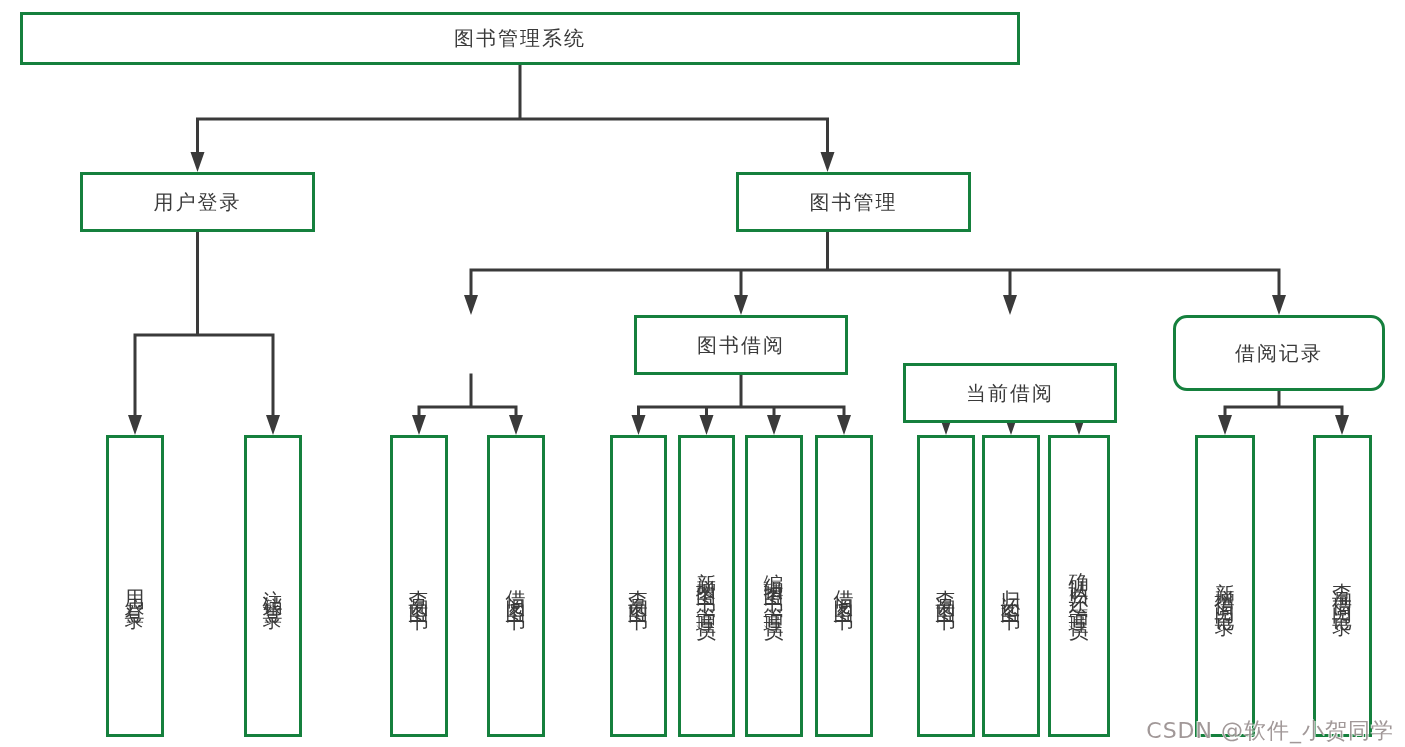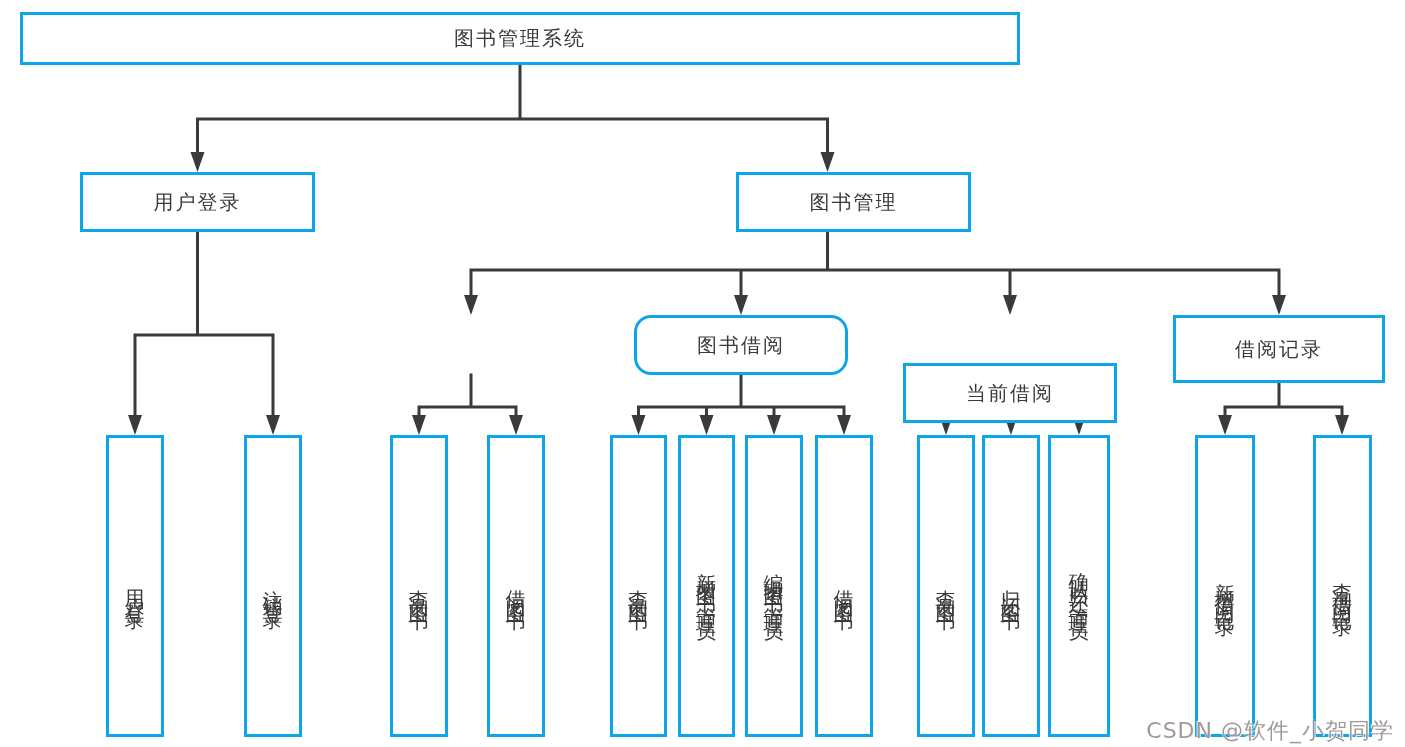--- a/index.html
+++ b/index.html
@@ -15,21 +15,21 @@
     overflow: hidden;
   }
   .connectors {
     position: absolute;
     left: 0; top: 0;
     pointer-events: none;
   }
   .box {
     position: absolute;
     box-sizing: border-box;
-    border: 3px solid #0ea5e9;
+    border: 3px solid #15803d;
     background: #ffffff;
     display: flex;
     align-items: center;
     justify-content: center;
     font-size: 20px;
     letter-spacing: 2px;
     color: #3a3a3a;
   }
   .vbox {
     writing-mode: vertical-rl;
@@ -88,27 +88,27 @@
     <span>图书管理系统</span>
   </div>
 
   <div class="box" style="left:80px; top:172px; width:235px; height:60px;">
     <span>用户登录</span>
   </div>
   <div class="box" style="left:710px; top:172px; width:235px; height:60px;margin-left:26px;">
     <span>图书管理</span>
   </div>
 
-  <div class="box" style="left:634px; top:315px; width:214px; height:60px;border-radius:17px;">
+  <div class="box" style="left:634px; top:315px; width:214px; height:60px;">
     <span>图书借阅</span>
   </div>
   <div class="box" style="left:903px; top:315px; width:214px; height:60px;margin-top:48px;">
     <span>当前借阅</span>
   </div>
-  <div class="box" style="left:1173px; top:315px; width:212px; height:68px;">
+  <div class="box" style="left:1173px; top:315px; width:212px; height:76px;border-radius:14px;">
     <span>借阅记录</span>
   </div>
 
   <div class="box vbox" style="left:106px; top:435px; width:58px; height:302px;">
     <span>用户登录</span>
   </div>
   <div class="box vbox" style="left:244px; top:435px; width:58px; height:302px;">
     <span>注销登录</span>
   </div>
 

